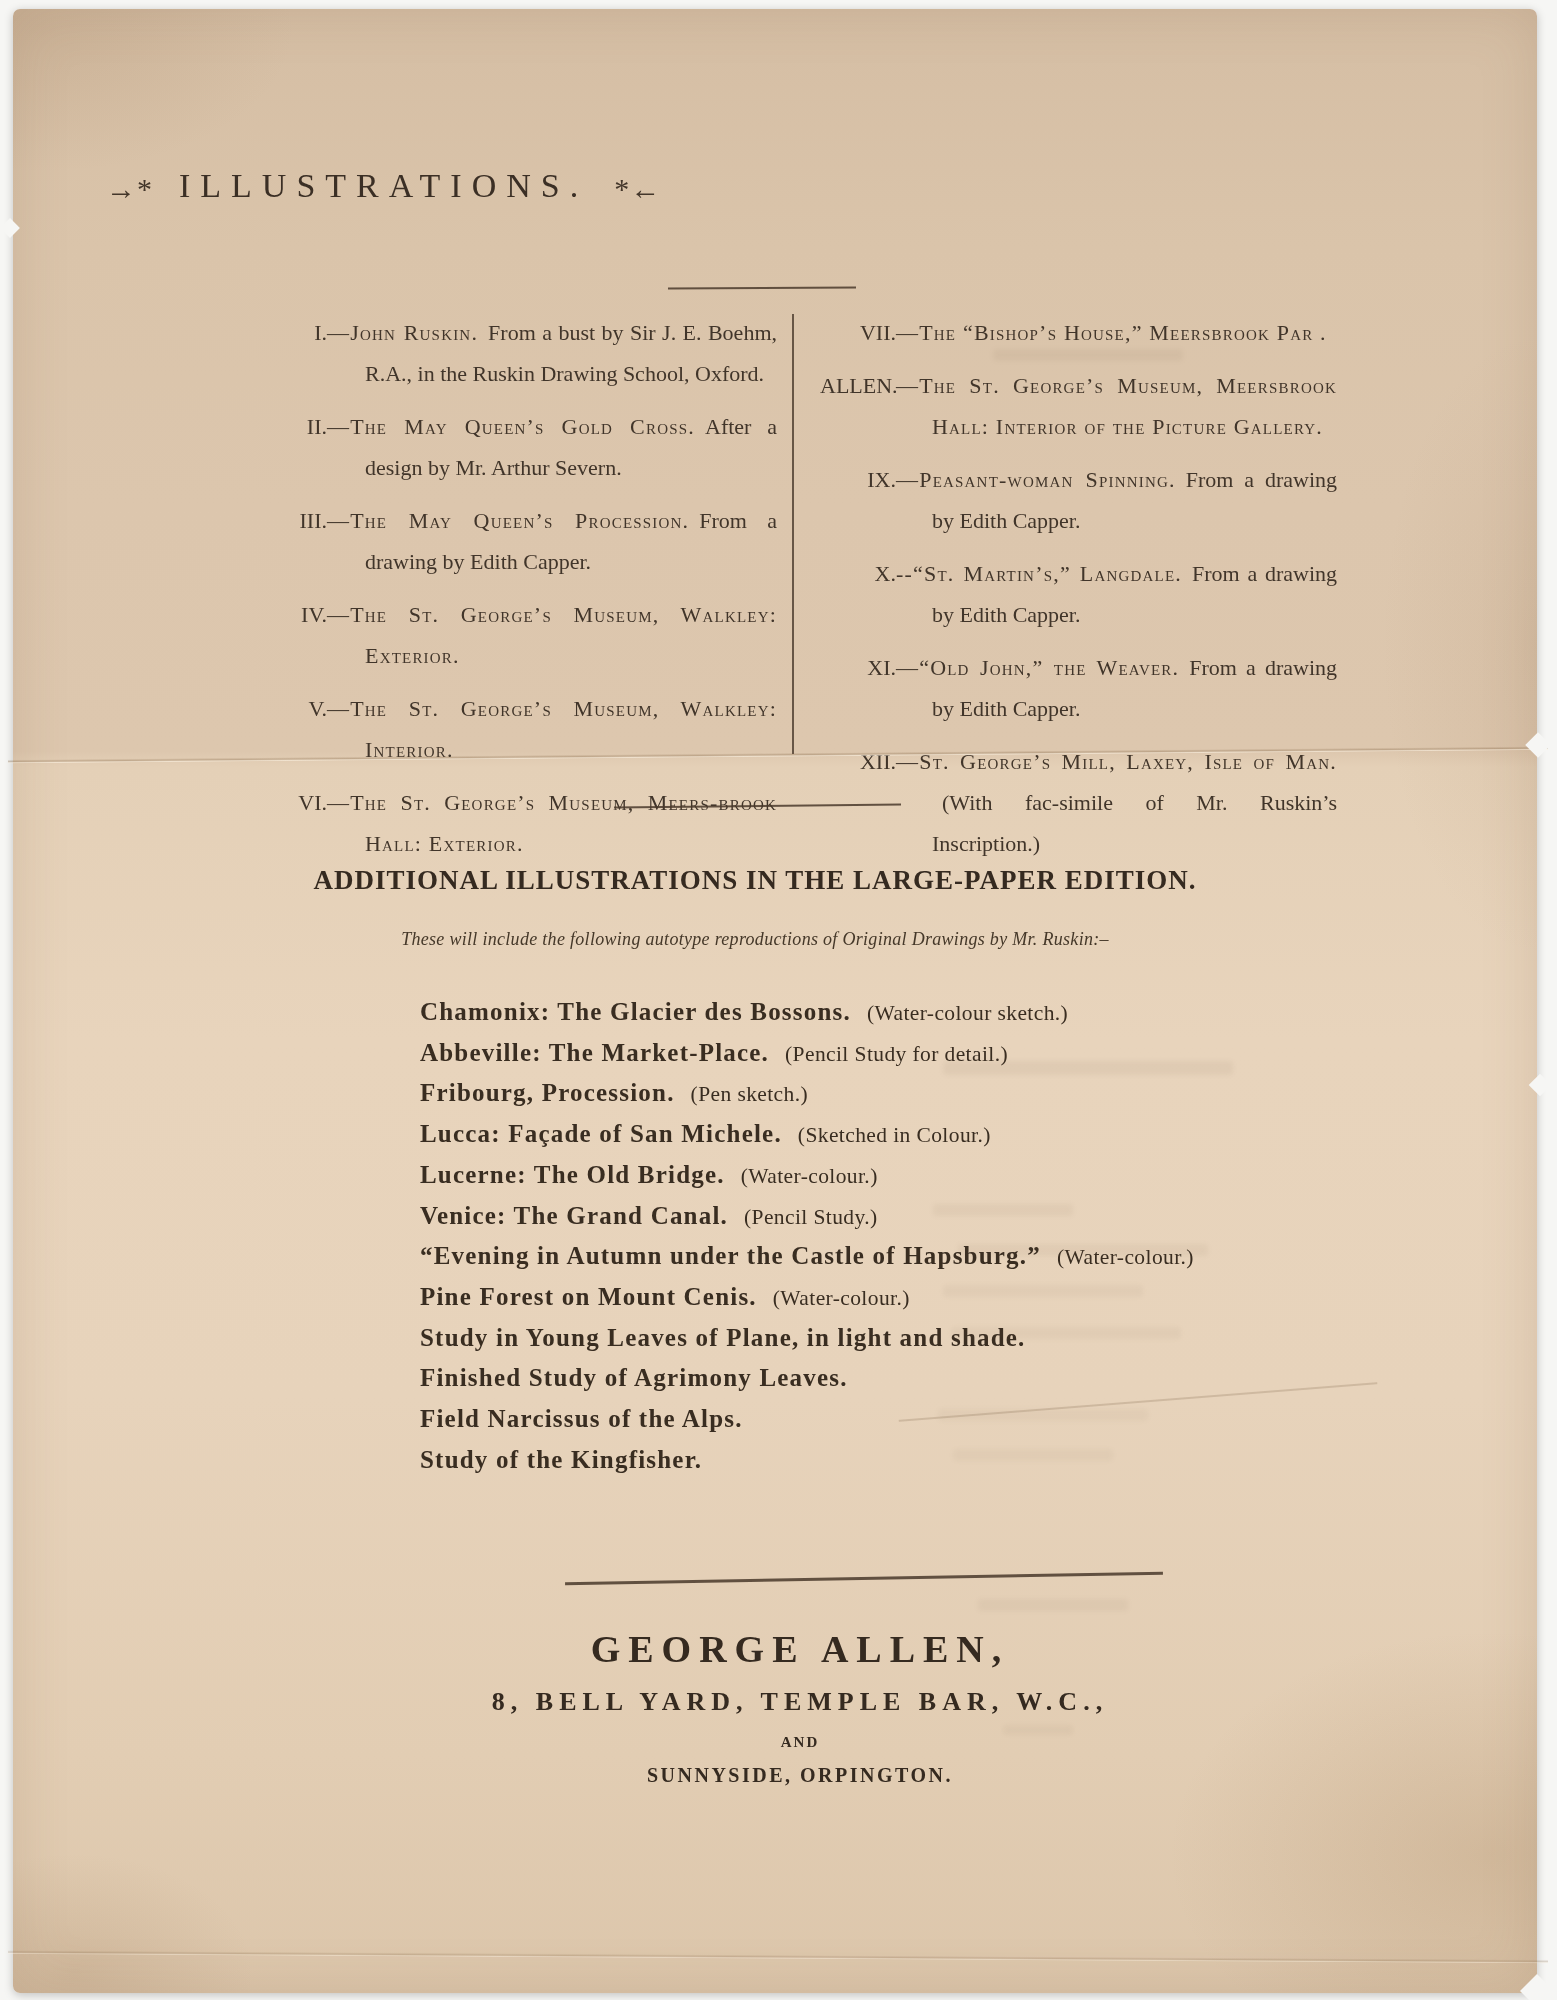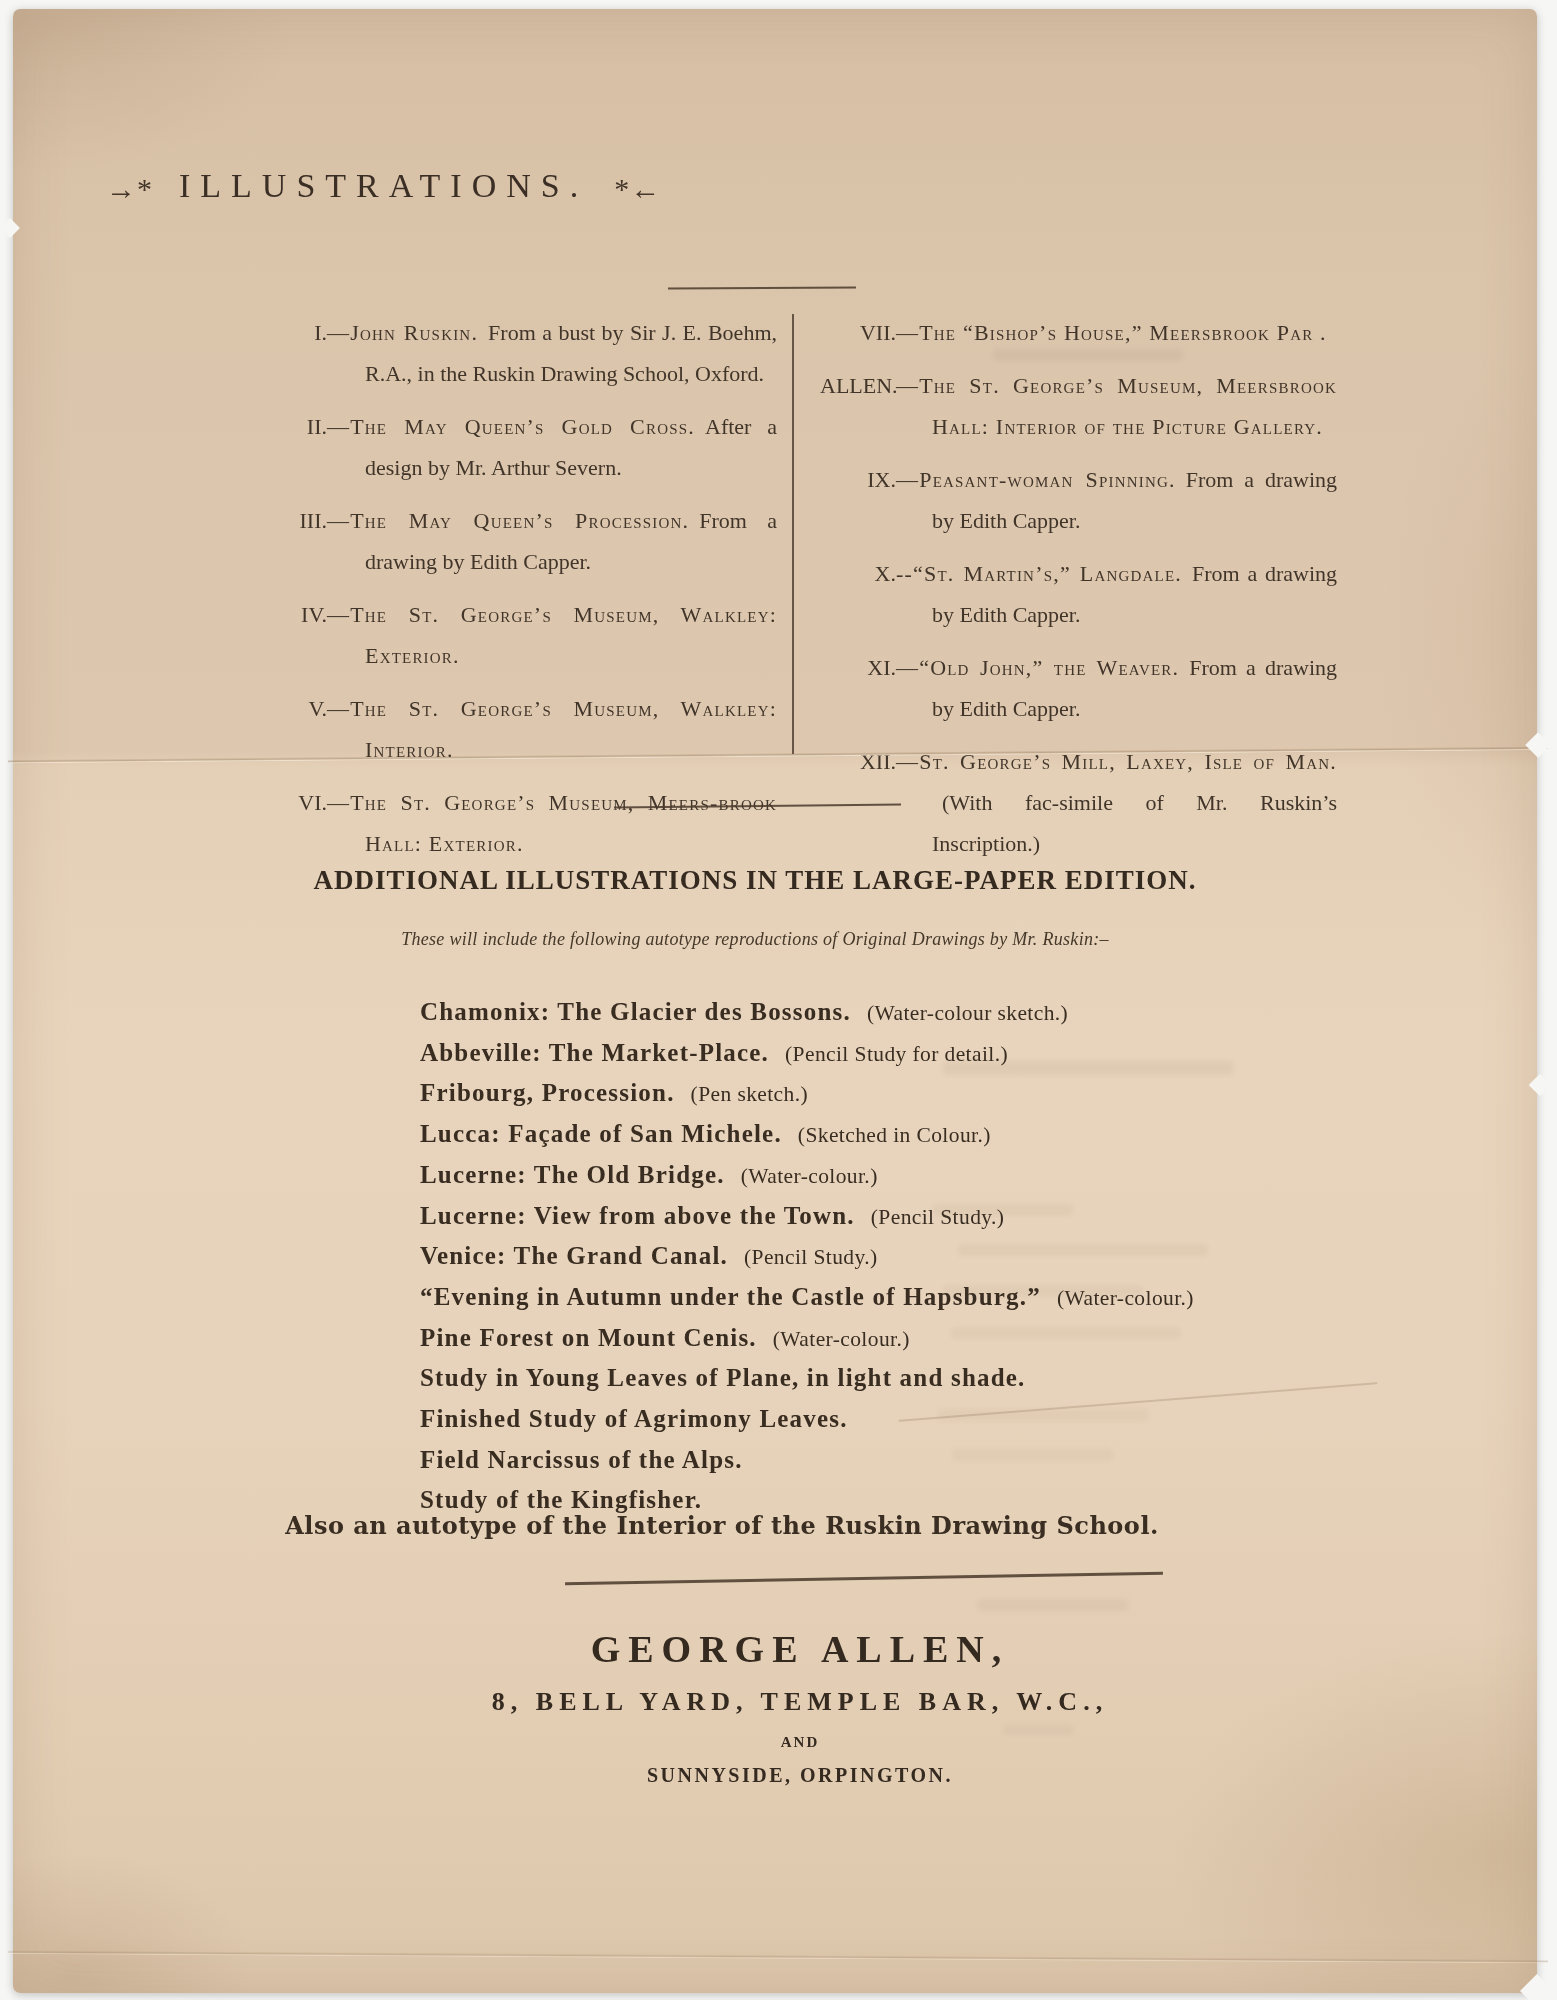--- a/index.html
+++ b/index.html
@@ -150,31 +150,29 @@
 
   <div class="add-heading">ADDITIONAL ILLUSTRATIONS IN THE LARGE-PAPER EDITION.</div>
   <div class="add-intro">These will include the following autotype reproductions of Original Drawings by Mr. Ruskin:–</div>
 
   <ul class="add-list">
     <li class="add-item"><span class="add-text">Chamonix:  The Glacier des Bossons.</span><span class="add-note">(Water-colour sketch.)</span></li>
     <li class="add-item"><span class="add-text">Abbeville:  The Market-Place.</span><span class="add-note">(Pencil Study for detail.)</span></li>
     <li class="add-item"><span class="add-text">Fribourg, Procession.</span><span class="add-note">(Pen sketch.)</span></li>
     <li class="add-item"><span class="add-text">Lucca:  Façade of San Michele.</span><span class="add-note">(Sketched in Colour.)</span></li>
     <li class="add-item"><span class="add-text">Lucerne:  The Old Bridge.</span><span class="add-note">(Water-colour.)</span></li>
-    <li class="add-item"><span class="add-text">Lucerne:  View from above the Town.</span><span class="add-note">(Pencil Study.)</span></li>
     <li class="add-item"><span class="add-text">Venice:  The Grand Canal.</span><span class="add-note">(Pencil Study.)</span></li>
     <li class="add-item"><span class="add-text">“Evening in Autumn under the Castle of Hapsburg.”</span><span class="add-note">(Water-colour.)</span></li>
     <li class="add-item"><span class="add-text">Pine Forest on Mount Cenis.</span><span class="add-note">(Water-colour.)</span></li>
     <li class="add-item"><span class="add-text">Study in Young Leaves of Plane, in light and shade.</span><span class="add-note"></span></li>
     <li class="add-item"><span class="add-text">Finished Study of Agrimony Leaves.</span><span class="add-note"></span></li>
     <li class="add-item"><span class="add-text">Field Narcissus of the Alps.</span><span class="add-note"></span></li>
     <li class="add-item"><span class="add-text">Study of the Kingfisher.</span><span class="add-note"></span></li>
   </ul>
 
-  <div class="autotype-note">Also an autotype of the Interior of the Ruskin Drawing School.</div>
 
   <div class="rule rule-low"></div>
 
   <div class="publisher">
     <div class="pub-name">GEORGE ALLEN,</div>
     <div class="pub-addr1">8, BELL YARD, TEMPLE BAR, W.C.,</div>
     <div class="pub-and">AND</div>
     <div class="pub-addr2">SUNNYSIDE, ORPINGTON.</div>
   </div>
 

